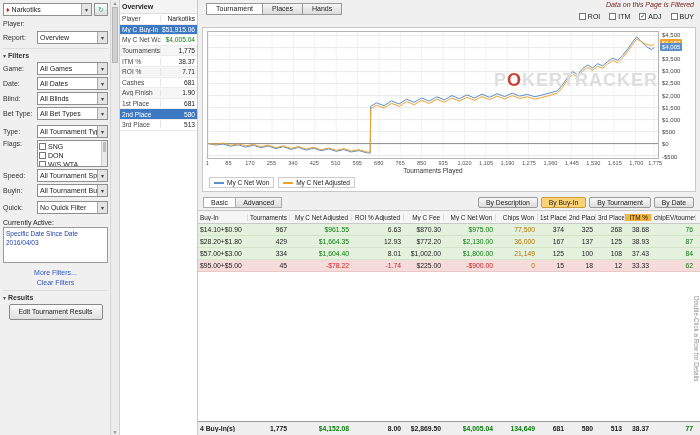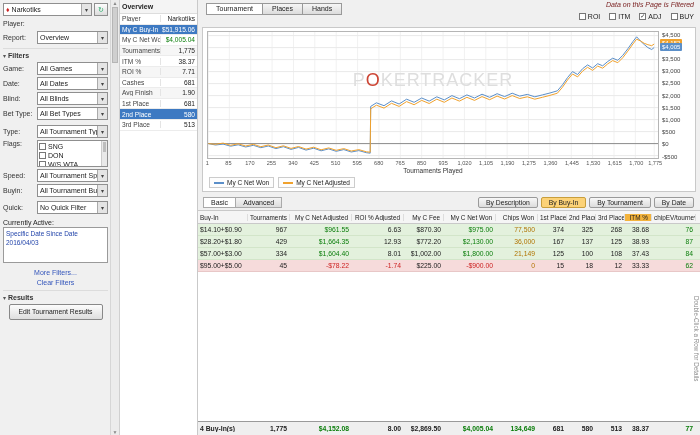--- a/index.html
+++ b/index.html
@@ -48,21 +48,21 @@
   .ptab{font-size:7px;padding:1px 9px 2px 9px;border:1px solid #999;background:linear-gradient(#f6f6f6,#dcdcdc);margin-left:-1px;}
   .ptab.active{background:#fff;}
   .notice{position:absolute;right:6px;top:1px;font-size:7px;font-style:italic;color:#7a2020;}
   .cbs{position:absolute;right:6px;top:13px;display:flex;gap:9px;font-size:7px;align-items:center;}
   .cb{display:flex;align-items:center;}
 
   .chart-wrap{flex:none;margin:0 4px;background:#fff;border:1px solid #c9c9c9;padding:3px 2px 1px 4px;}
   .chart-main{display:flex;}
   .plot{flex:1;height:126px;position:relative;border:1px solid #b5b5b5;background:#fff;overflow:hidden;}
   .plot svg{position:absolute;left:0;top:0;}
-  .wm{position:absolute;left:0;right:0;top:38px;text-align:center;font-size:18px;font-weight:normal;letter-spacing:1px;color:#dedede;pointer-events:none;}
+  .wm{position:absolute;left:0;right:0;top:38px;text-align:right;font-size:18px;font-weight:bold;letter-spacing:1px;color:#dedede;pointer-events:none;}
   .wm .chip{color:#cc4433;}
   .yaxis{width:34px;flex:none;position:relative;font-size:6px;color:#444;}
   .ytick{position:absolute;left:3px;transform:translateY(-50%);white-space:nowrap;}
   .endtag{position:absolute;left:1px;color:#fff;font-size:6px;padding:0 2px;border-radius:1px;line-height:8px;}
   .xaxis{position:relative;height:8px;margin-right:34px;font-size:5.6px;color:#555;}
   .xtick{position:absolute;top:1px;transform:translateX(-50%);white-space:nowrap;}
   .xlabel{text-align:center;margin-right:34px;font-size:6.5px;color:#333;height:9px;}
   .legend{display:flex;gap:4px;padding:1px 0 2px 2px;}
   .legend-item{display:flex;align-items:center;border:1px solid #ccc;padding:1px 4px;font-size:6.5px;background:#fdfdfd;}
   .swatch{width:10px;height:2px;display:inline-block;margin-right:3px;}

